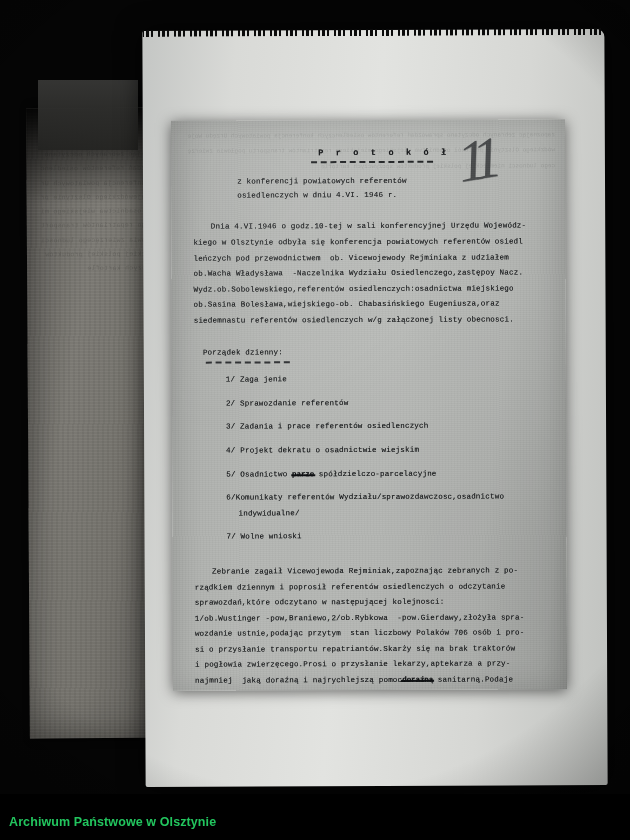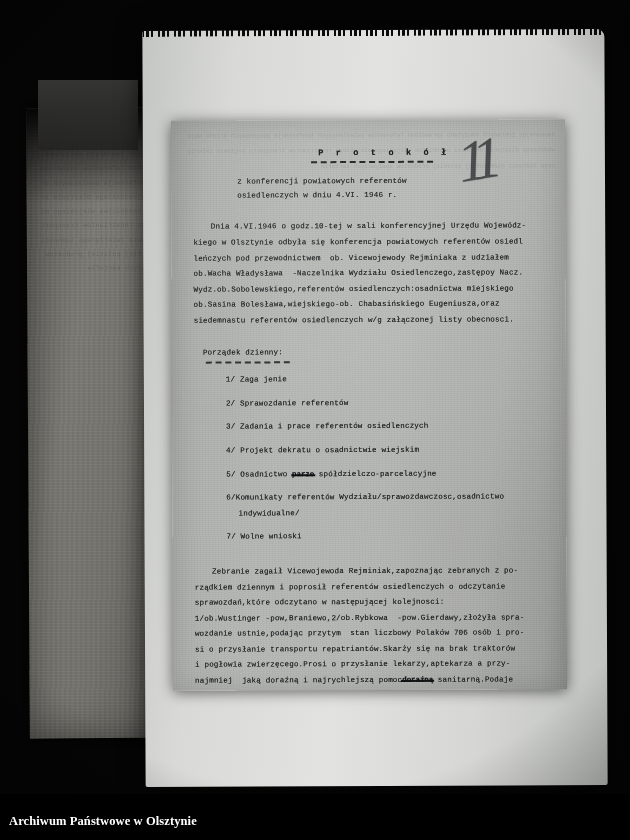--- a/index.html
+++ b/index.html
@@ -254,22 +254,22 @@
     width: 100%;
     height: 46px;
     background: #000;
     z-index: 60;
   }
   #watermark-text {
     position: absolute;
     left: 9px;
     bottom: 11px;
     z-index: 61;
-    color: #ffffff;
-    font-family: Liberation Serif, serif;
+    color: #22c55e;
+    font-family: Liberation Sans, sans-serif;
     font-size: 12.5px;
     font-weight: bold;
     letter-spacing: 0.1px;
     margin-top: 27px;
   }
 </style>
 </head>
 <body>
 
 <div id="scan-frame">

